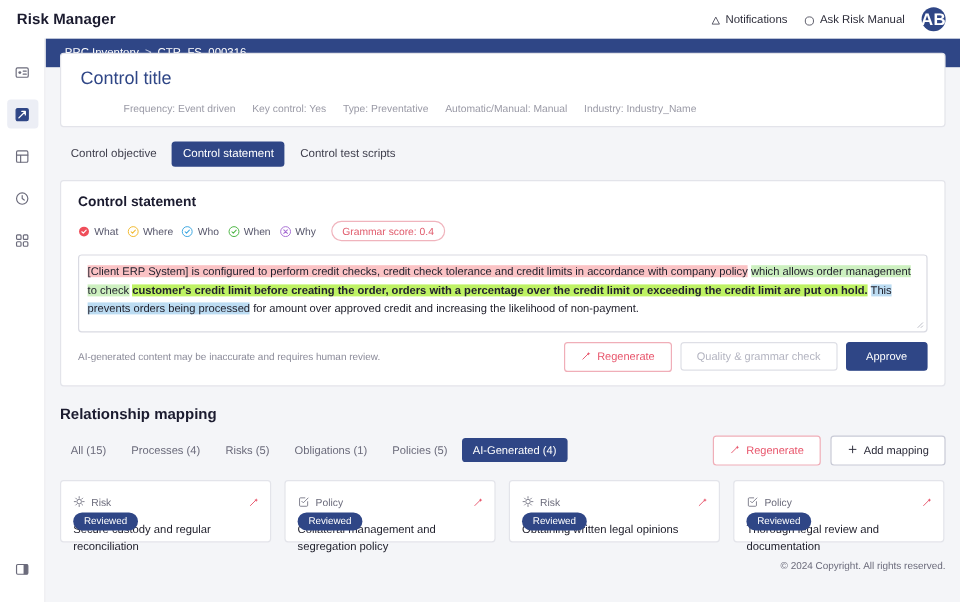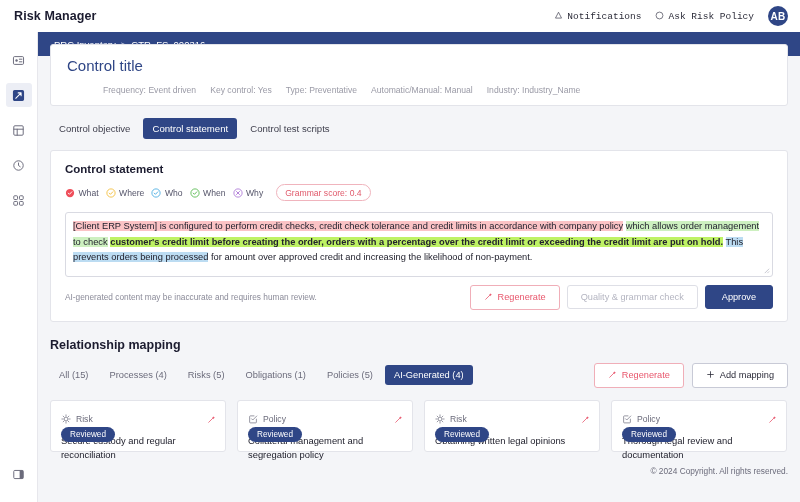--- a/index.html
+++ b/index.html
@@ -12,25 +12,25 @@
   #app { position: relative; width: 800px; height: 502px; background:#fff; }
 
   
   .topbar {
     position: absolute; left:0; top:0; width:800px; height:32px;
     background:#ffffff; display:flex; align-items:center;
     padding: 0 12px 0 14px;
   }
   .brand { font-size: 12.5px; font-weight: bold; color:#1b1b2f; letter-spacing:.1px; }
   .topright { margin-left:auto; display:flex; align-items:center; gap:14px; }
-  .topitem { display:flex; align-items:flex-start; gap:4px; font-size:9.5px; color:#2d2d3a; cursor:pointer;font-family:Liberation Mono, monospace; }
+  .topitem { display:flex; align-items:flex-end; gap:4px; font-size:9.5px; color:#2d2d3a; cursor:pointer; }
   .topitem svg { display:block; }
   .avatar {
     width:20px; height:20px; border-radius:50%; background:#2f4686;
-    color:#fff; font-size:10px; font-weight:bold; display:flex;
+    color:#fff; font-size:14px; font-weight:bold; display:flex;
     align-items:center; justify-content:center; letter-spacing:.3px;
   }
 
   
   .sidebar {
     position:absolute; left:0; top:32px; width:38px; height:470px;
     background:#ffffff; border-right:1px solid #e7e7ec;
     display:flex; flex-direction:column; align-items:center; padding-top:16px;
   }
   .navbtn {
@@ -169,21 +169,21 @@
         </span>
         <span>Notifications</span>
       </div>
 
       <div class="topitem">
         <span>
           <svg width="9" height="9" viewBox="0 0 16 16" fill="none" stroke="#4a4a59" stroke-width="1.3">
             <circle cx="8" cy="8" r="6.1"></circle>
           </svg>
         </span>
-        <span>Ask Risk Policy</span>
+        <span>Ask Risk Manual</span>
       </div>
 
       <div class="avatar">AB</div>
     </div>
   </div>
 
   <div class="sidebar">
 
     <div class="navbtn">
       <span>

